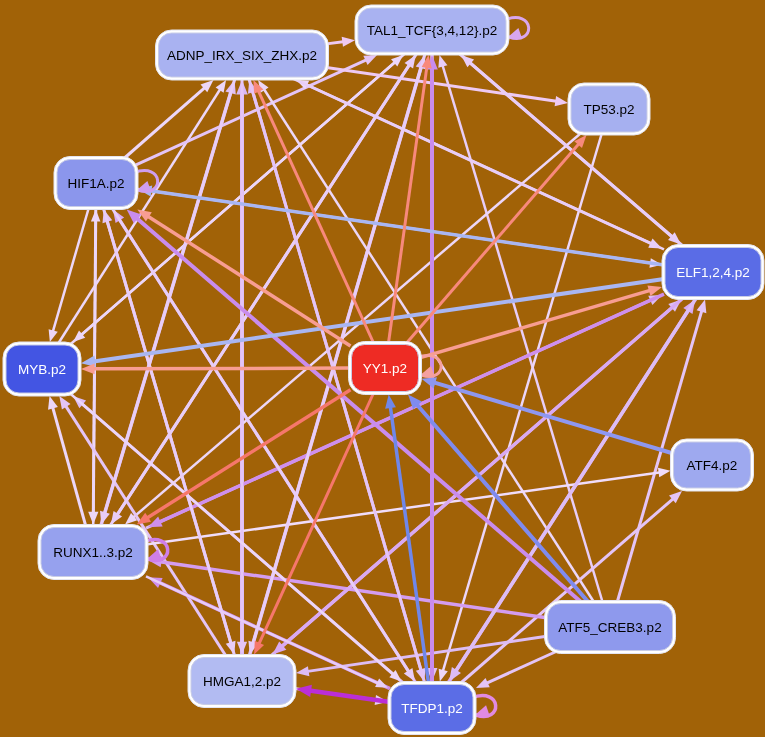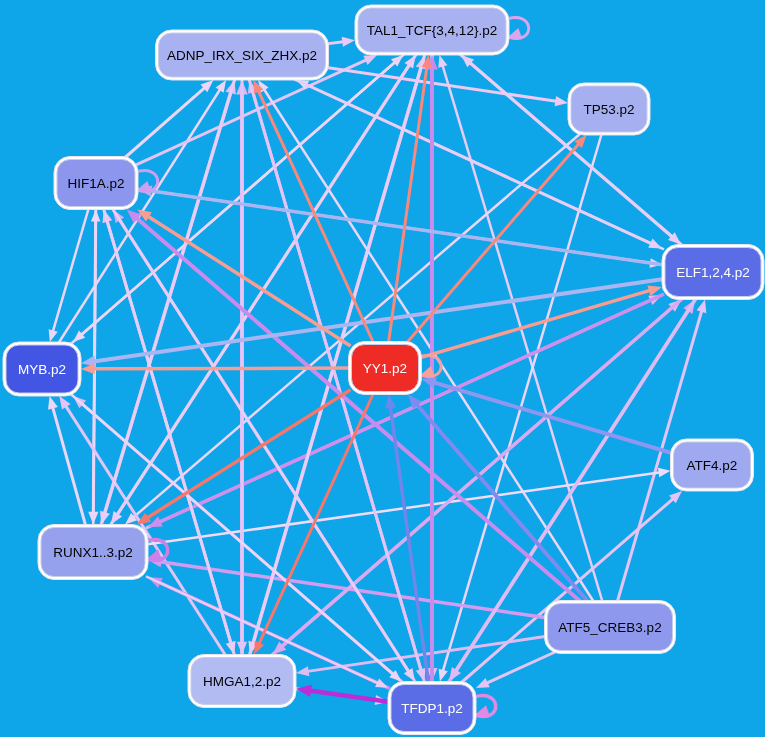--- a/index.html
+++ b/index.html
@@ -1,21 +1,21 @@
 <!DOCTYPE html>
 <html><head>
 <meta charset="utf-8">
 <style>
   html, body { margin: 0; padding: 0; background: #ffffff; }
   body { font-family: "Liberation Sans", sans-serif; }
   #diagram-wrap {
     position: relative;
     width: 765px;
     height: 737px;
-    background: #0ea5e9;
+    background: #a16207;
     overflow: hidden;
   }
   svg text {
     font-family: "Liberation Sans", sans-serif;
     pointer-events: none;
   }
 </style>
 </head>
 <body>
 

